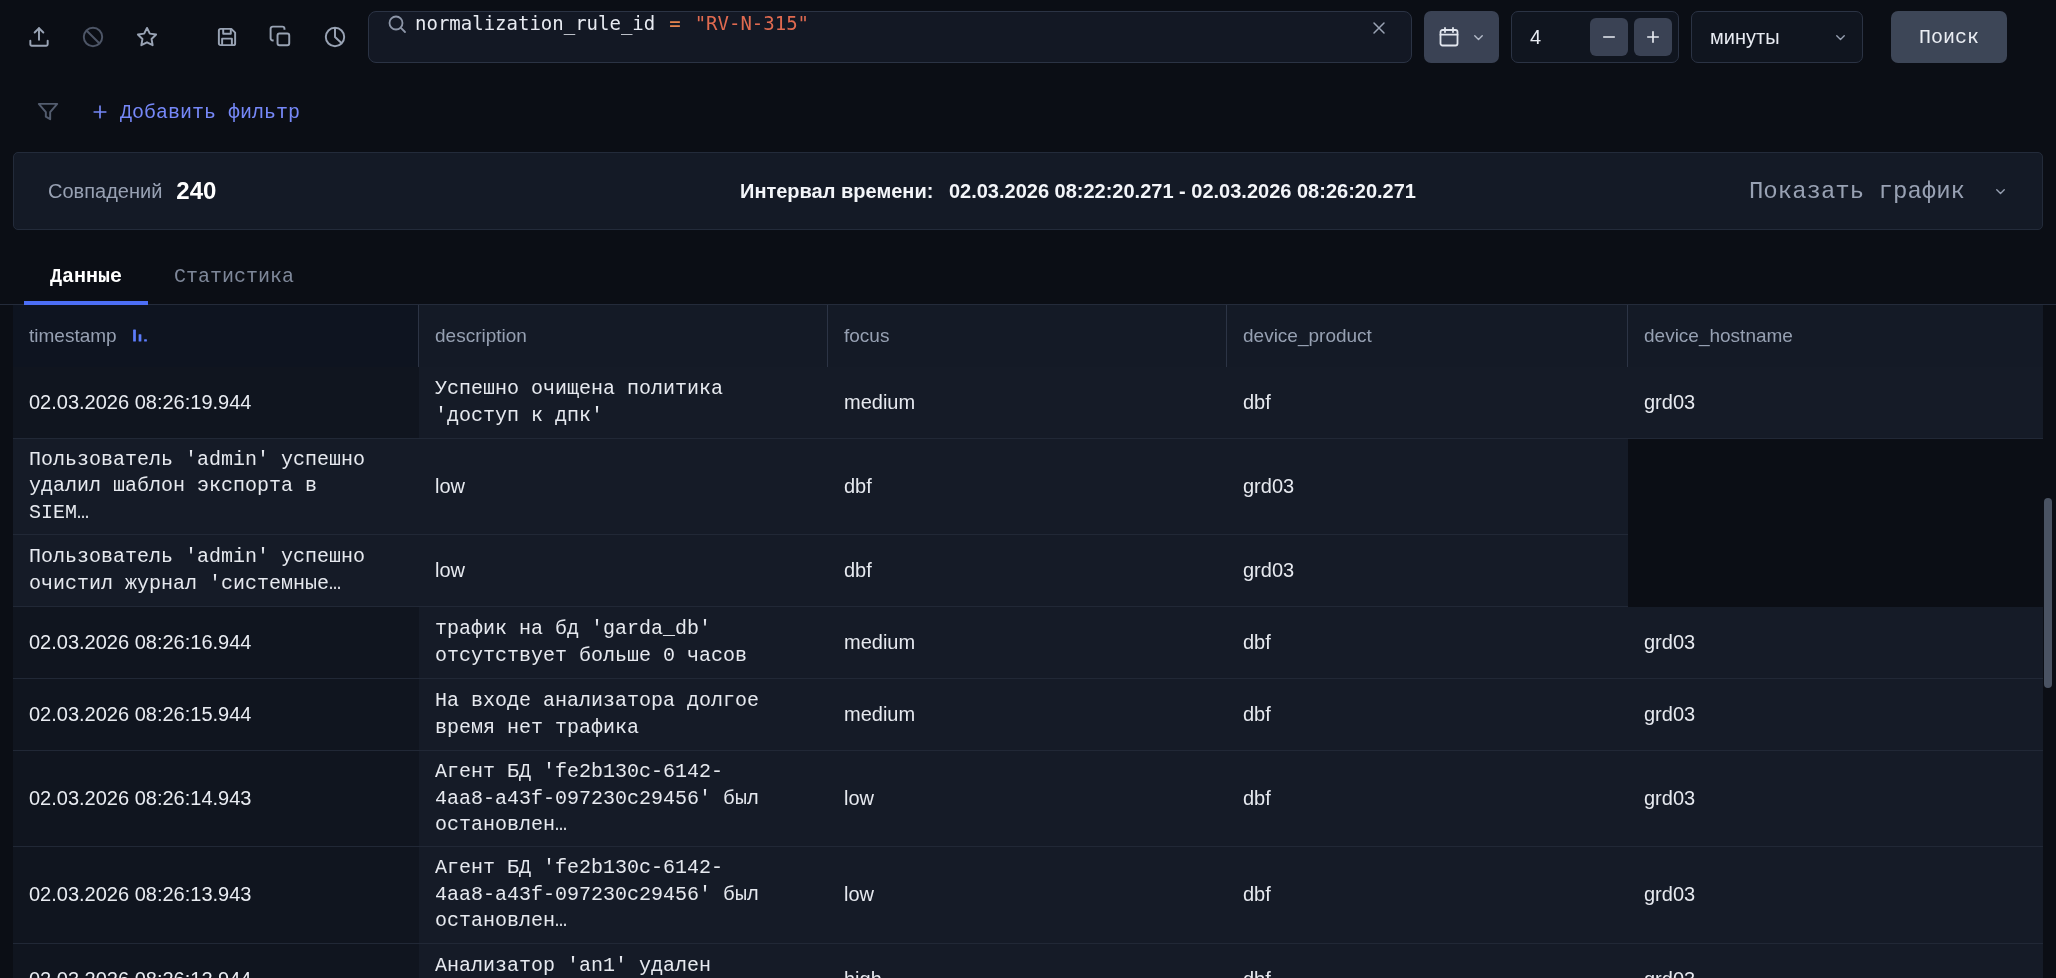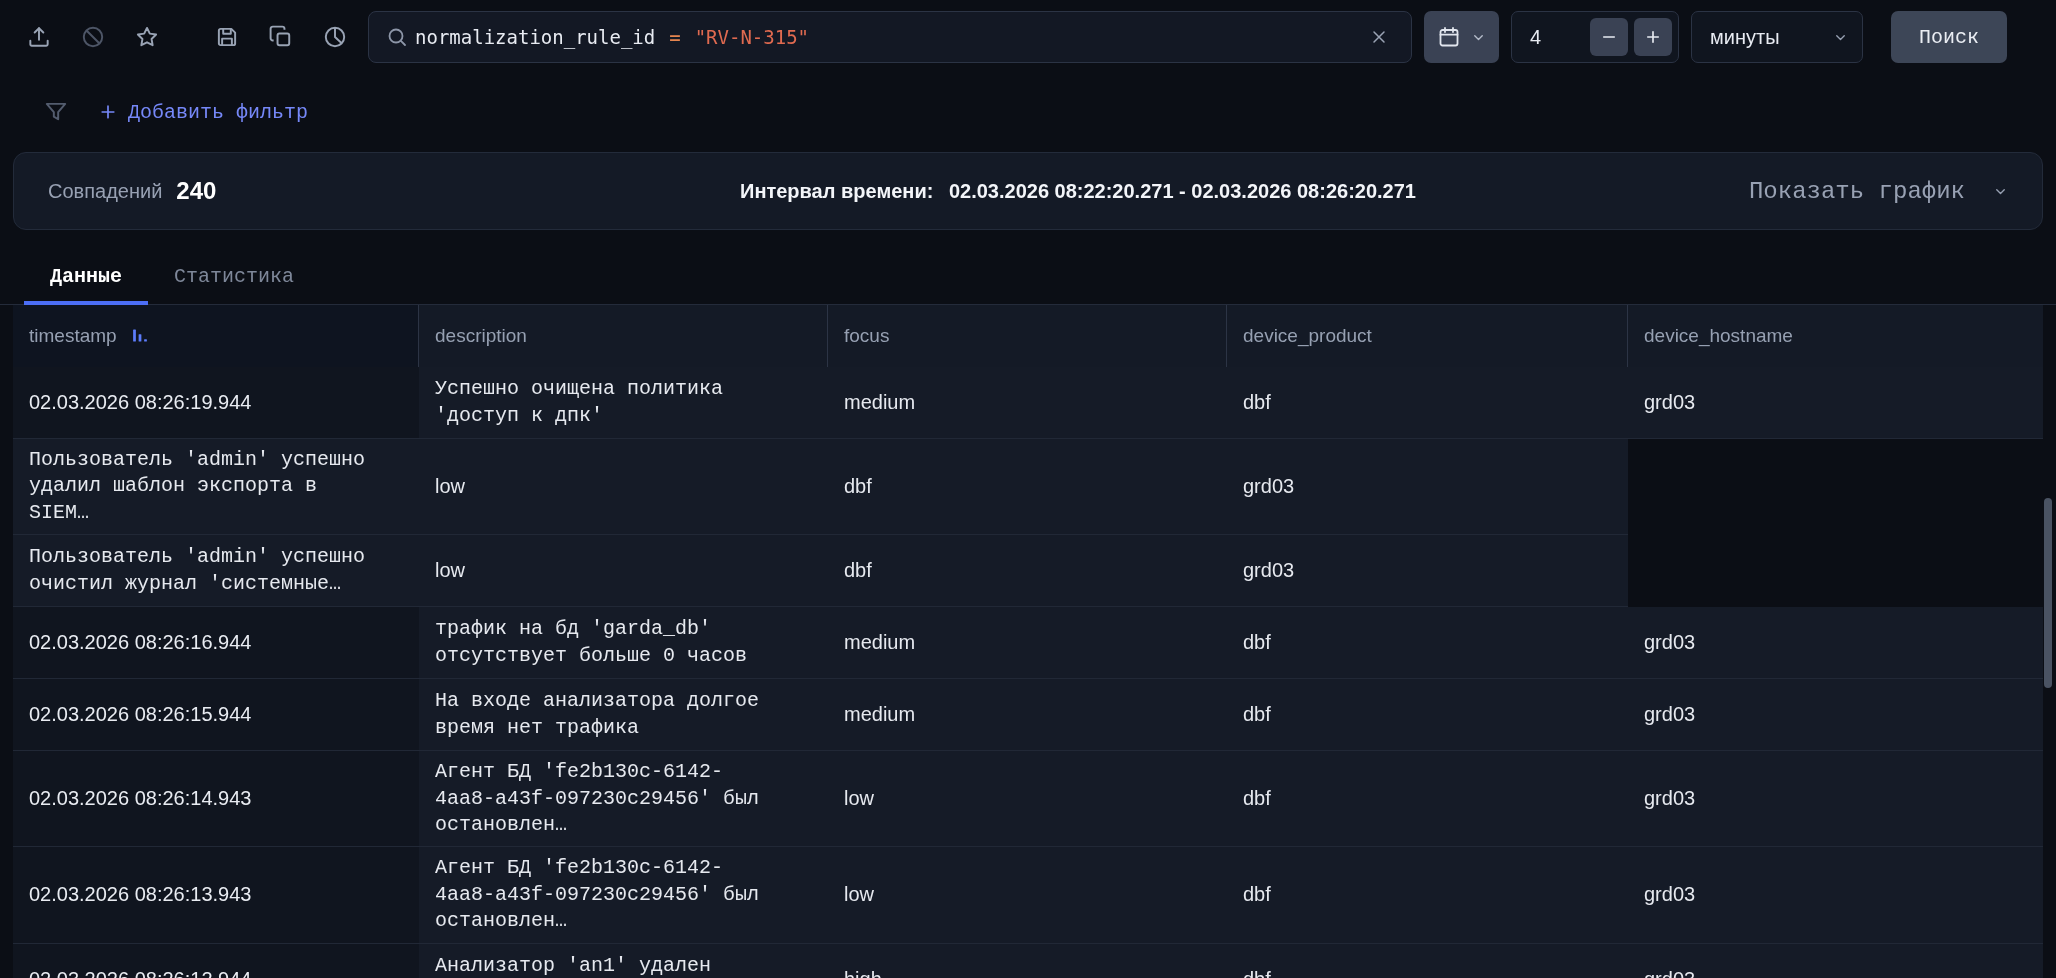--- a/index.html
+++ b/index.html
@@ -18,21 +18,21 @@
   .iconbtn {
     width: 46px; height: 46px; display: flex; align-items: center; justify-content: center;
     color: #99a3b4; border-radius: 6px; flex: 0 0 auto;
   }
   .iconbtn + .iconbtn { margin-left: 8px; }
   .iconbtn svg { width: 26px; height: 26px; }
   .iconbtn.dim { color: #4d5566; }
   .group-gap { width: 34px; flex: 0 0 auto; }
 
   .searchbox {
-    display: flex; align-items: center; height: 52px; flex: 0 0 1044px;
+    display: flex; align-items: flex-start; height: 52px; flex: 0 0 1044px;
     background: #131824; border: 1px solid #2b3344; border-radius: 8px;
     padding: 0 16px; gap: 6px; margin-left: 10px; color: #8d96a8;
   }
   .searchbox svg { width: 24px; height: 24px; }
   .q { font-family: "DejaVu Sans Mono", monospace; font-size: 19px; white-space: pre; }
   .q-field { color: #e8ebf2; }
   .q-op { color: #e5854f; margin: 0 8px; }
   .q-val { color: #e06a50; }
   .sb-spacer { flex: 1; }
   .clear-btn { width: 32px; height: 32px; display: flex; align-items: center; justify-content: center; color: #9aa3b4; }
@@ -62,30 +62,30 @@
   }
   .unitsel .val { font-size: 20px; flex: 1; color: #e8ebf2; }
   .unitsel .chev { color: #98a1b3; }
 
   .searchbtn {
     height: 52px; padding: 0 28px; background: #3d4657; border-radius: 7px;
     font-size: 20px; color: #eaedf3; margin-left: 28px; flex: 0 0 auto;
   }
 
   
-  .filter-row { display: flex; align-items: center; height: 76px; padding: 0 38px; gap: 24px; }
+  .filter-row { display: flex; align-items: center; height: 76px; padding: 0 30px; gap: 24px; }
   .funnelbtn { color: #535c6e; width: 36px; height: 36px; display: flex; align-items: center; justify-content: center; }
   .funnelbtn svg { width: 26px; height: 26px; }
   .addfilter { display: flex; align-items: center; gap: 10px; color: #7688f8; font-size: 20px; font-weight: 500; }
   .addfilter svg { width: 20px; height: 20px; }
 
   
   .summary {
     margin: 2px 13px 18px; height: 78px; background: #141a26; border: 1px solid #232b3a;
-    border-radius: 13px; display: flex; align-items: center; padding: 0 34px; position: relative;
+    border-radius: 5px; display: flex; align-items: center; padding: 0 34px; position: relative;
   }
   .sum-label { color: #98a1b3; font-size: 20px; }
   .sum-count { color: #ffffff; font-size: 24px; font-weight: 700; margin-left: 14px; }
   .sum-center { position: absolute; left: 726px; top: 50%; transform: translateY(-50%); white-space: nowrap; font-size: 20px; }
   .sum-center .lbl { font-weight: 700; color: #f3f5f9; }
   .sum-center .rng { font-weight: 600; color: #f3f5f9; margin-left: 10px; }
   .sum-right { margin-left: auto; display: flex; align-items: center; gap: 28px; color: #98a1b3; font-size: 24px; }
   .sum-right .chev { color: #98a1b3; }
 
   

